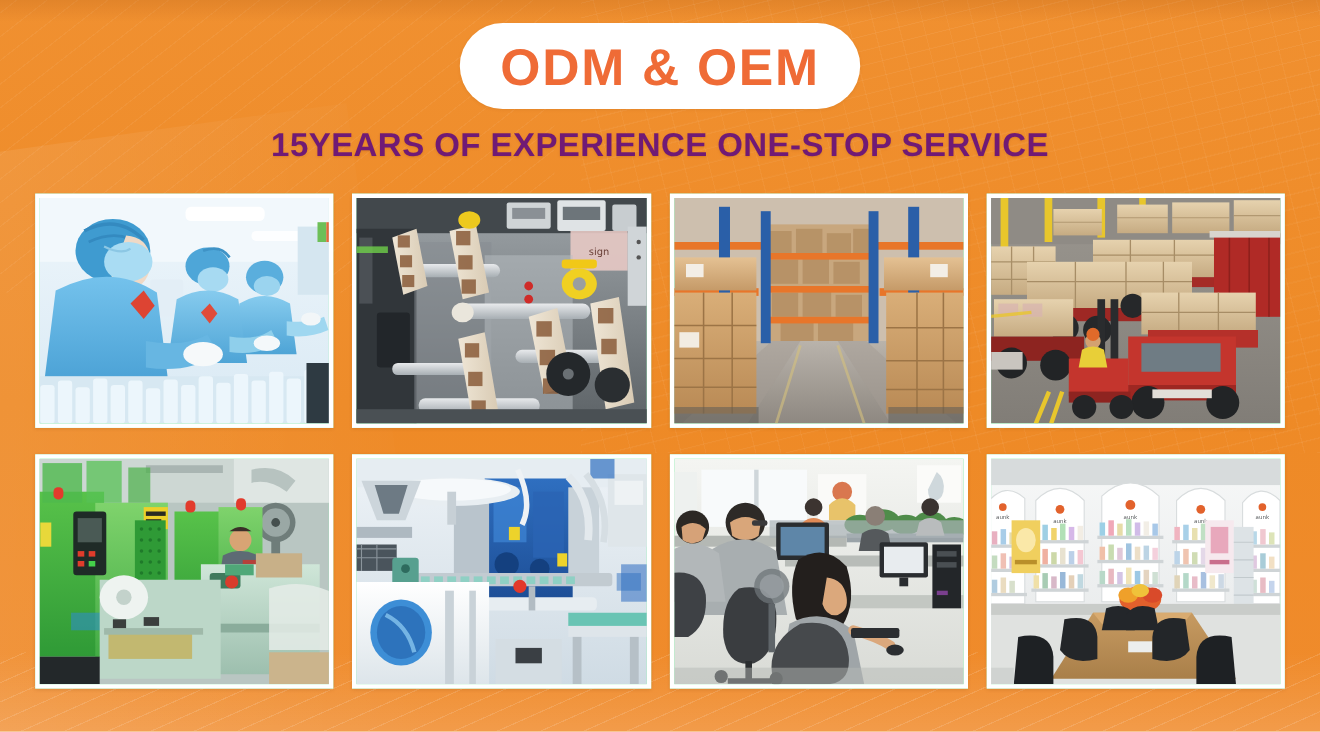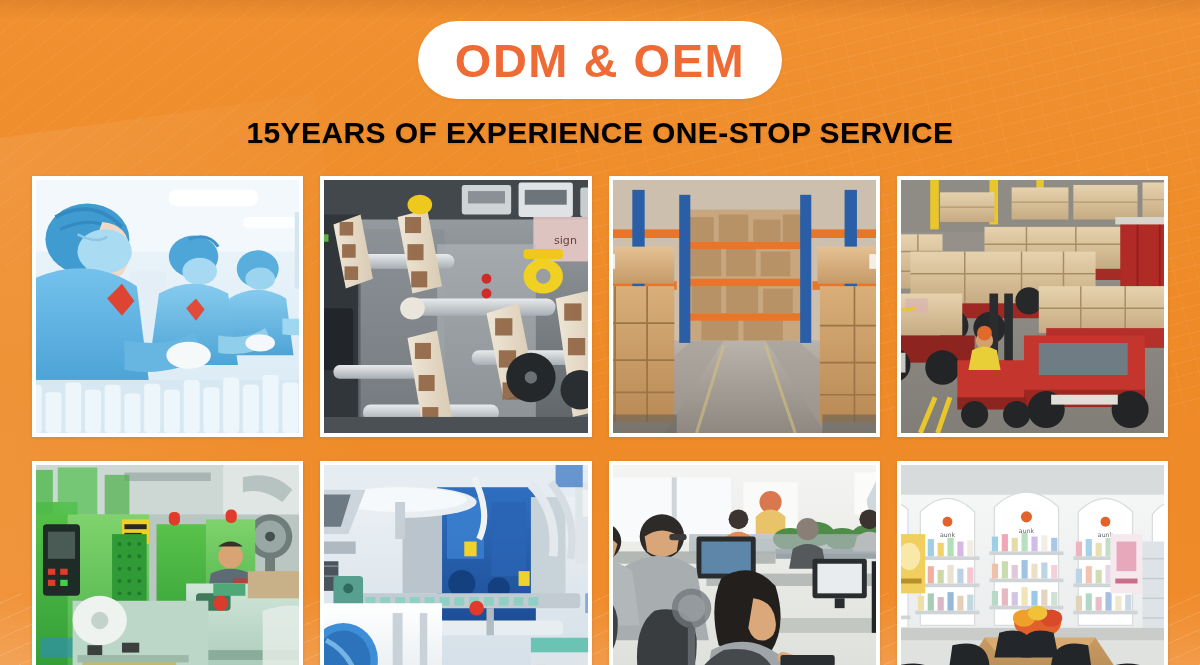--- a/index.html
+++ b/index.html
@@ -130,21 +130,21 @@
     line-height: 1;
     white-space: nowrap;
     text-align: center;
   }
   .subtitle {
     position: absolute;
     left: 0;
     right: 0;
     top: 116px;
     text-align: center;
-    color: #000000;
+    color: #701a75;
     font-size: 30px;
     font-weight: bold;
     letter-spacing: 0.4px;
     white-space: nowrap;
     text-shadow: 0 1px 2px rgba(150,75,15,0.25);
   }
 
   
   .grid {
     position: absolute;
@@ -152,21 +152,21 @@
     top: 176px;
     width: 1136px;
     z-index: 3;
     display: grid;
     grid-template-columns: repeat(4, 1fr);
     column-gap: 17px;
     row-gap: 24px;
   }
   .photo {
     position: relative;
-    height: 261px;
+    height: 213px;
     background: #86efac;
     border: 4px solid #ffffff;
     box-sizing: border-box;
     overflow: hidden;
     box-shadow: 0 1px 3px rgba(120,60,10,0.16);
   }
   .photo .scene {
     position: absolute;
     inset: 0;
     overflow: hidden;

